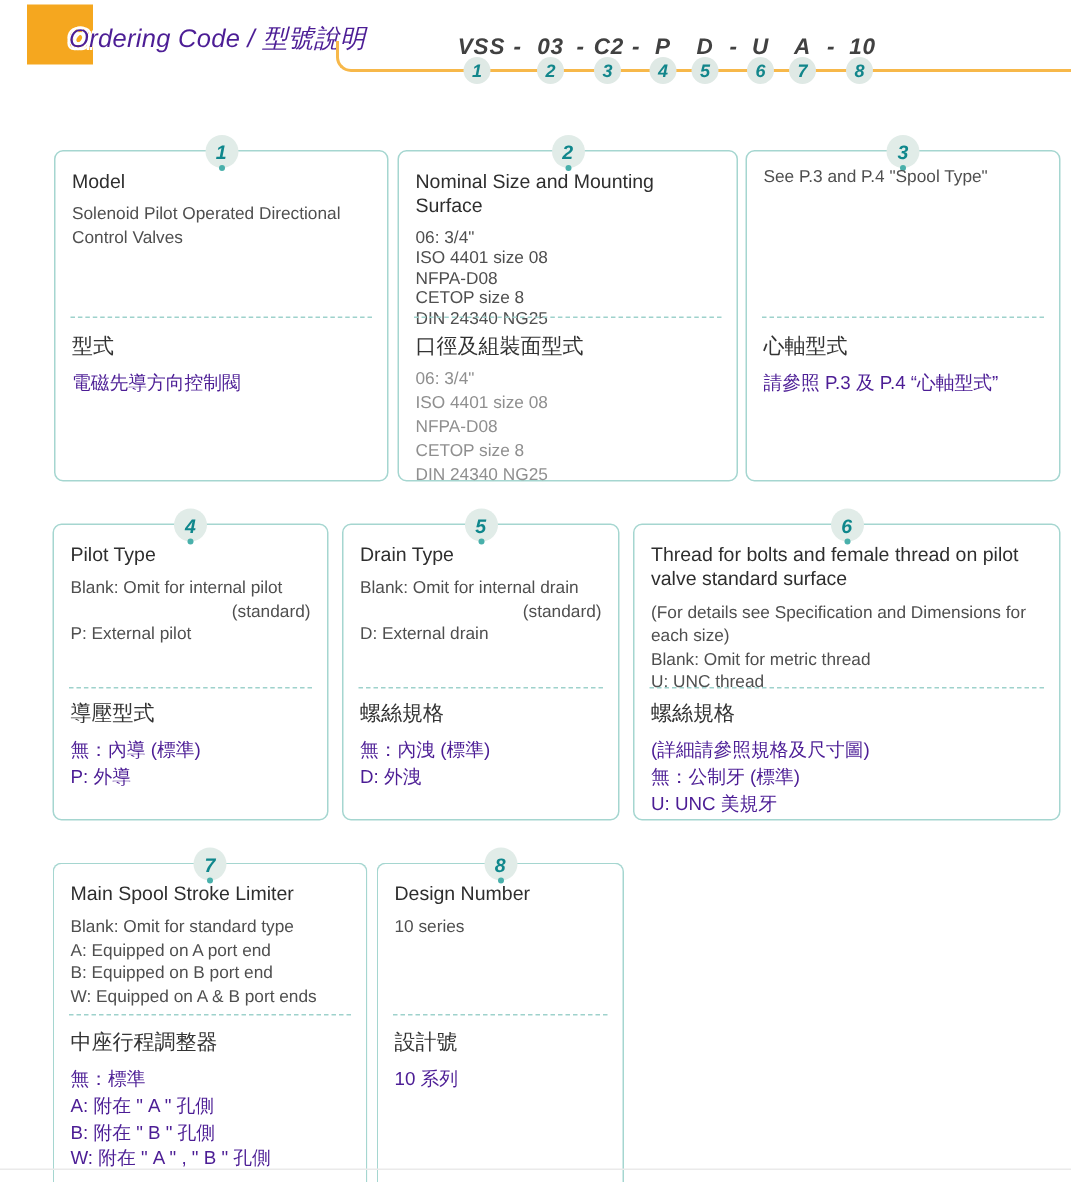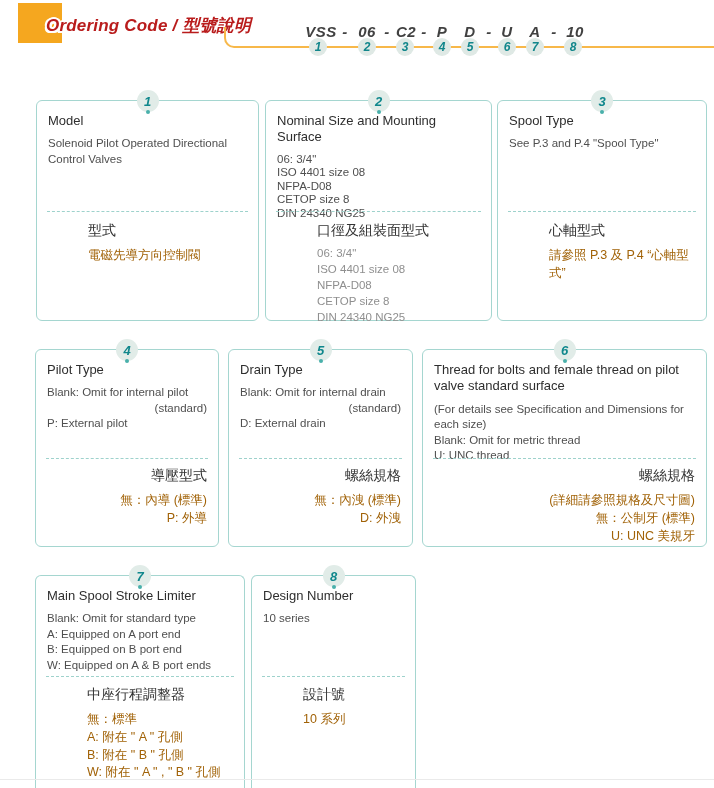--- a/index.html
+++ b/index.html
@@ -9,22 +9,22 @@
     font-family:"Liberation Sans","DejaVu Sans",sans-serif;
     -webkit-font-smoothing:antialiased;
   }
   
   .hdr-square{
     position:absolute;left:18px;top:3px;width:44px;height:40px;
     background:#f5a71f;
   }
   .hdr-title{
     position:absolute;left:46px;top:14px;
-    font-size:17px;font-weight:bold;font-style:italic;
-    color:#b91c1c;letter-spacing:.2px;
+    font-size:17px;font-weight:normal;font-style:italic;
+    color:#4c1d95;letter-spacing:.2px;
     text-shadow:-2px -1px 0 #fff,2px -1px 0 #fff,-2px 2px 0 #fff,2px 2px 0 #fff,0 2px 0 #fff,0 -2px 0 #fff;
     white-space:nowrap;
   }
   .hdr-connector{
     position:absolute;left:224px;top:27px;width:488px;height:19px;
     border-left:2px solid #f7b84a;border-bottom:2px solid #f7b84a;
     border-bottom-left-radius:10px;
   }
   .code-token{
     position:absolute;top:23px;transform:translateX(-50%);
@@ -56,41 +56,41 @@
   .box-inner{position:absolute;inset:0;padding:10px 11px;}
   .en-title{font-size:13px;color:#2e2e2e;line-height:1.25;margin:2px 0 7px 0;}
   .en-body{font-size:11.5px;color:#4f4f4f;line-height:1.35;}
   .en-body .line{min-height:15px;}
   .en-body .indent{padding-left:42px;text-align:right;}
   .tight .line{line-height:1.18;min-height:13.5px;}
   .divider{
     position:absolute;left:10px;right:10px;height:0;
     border-top:1px dashed #9ed2cc;
   }
-  .zh-sec{position:absolute;left:11px;right:11px;margin-left:40px;}
+  .zh-sec{position:absolute;left:11px;right:11px;}
   .zh-title{font-size:14px;color:#333333;margin:0 0 7px 0;}
-  .zh-body{font-size:12.5px;color:#a16207;line-height:1.42;}
+  .zh-body{font-size:12.5px;color:#4c1d95;line-height:1.42;}
   .zh-body .line{min-height:16px;}
   .row1 .divider{top:110px;}  .row1 .zh-sec{top:121px;}
-  .row2 .divider{top:108px;}  .row2 .zh-sec{top:117px;text-align:right;}
+  .row2 .divider{top:108px;}  .row2 .zh-sec{top:117px;}
   .row3 .divider{top:100px;}  .row3 .zh-sec{top:110px;}
   .bottom-rule{
     position:absolute;left:0;top:779px;width:714px;height:1px;background:#eaeaea;
   }
 </style>
 </head>
 <body>
 
 <div class="hdr-square"></div>
 <div class="hdr-title">Ordering Code / 型號說明</div>
 <div class="hdr-connector"></div>
 
 <span class="code-token" style="left:321px">VSS</span>
 <span class="code-token" style="left:345px">-</span>
-<span class="code-token" style="left:367px">06</span>
+<span class="code-token" style="left:367px">03</span>
 <span class="code-token" style="left:387px">-</span>
 <span class="code-token" style="left:406px">C2</span>
 <span class="code-token" style="left:424px">-</span>
 <span class="code-token" style="left:442px">P</span>
 <span class="code-token" style="left:470px">D</span>
 <span class="code-token" style="left:489px">-</span>
 <span class="code-token" style="left:507px">U</span>
 <span class="code-token" style="left:535px">A</span>
 <span class="code-token" style="left:554px">-</span>
 <span class="code-token" style="left:575px">10</span>
@@ -142,21 +142,20 @@
       <div class="line">NFPA-D08</div>
       <div class="line">CETOP size 8</div>
       <div class="line">DIN 24340 NG25</div>
     </div>
   </div>
 </div>
 
 <div class="spec-box row1" style="left:497px;top:100px;width:208px;height:219px">
   <div class="badge">3</div>
   <div class="box-inner">
-    <div class="en-title">Spool Type</div>
     <div class="en-body">
       <div class="line">See P.3 and P.4 "Spool Type"</div>
     </div>
   </div>
   <div class="divider"></div>
   <div class="zh-sec">
     <div class="zh-title">心軸型式</div>
     <div class="zh-body">
       <div class="line">請參照 P.3 及 P.4 “心軸型式”</div>
     </div>

